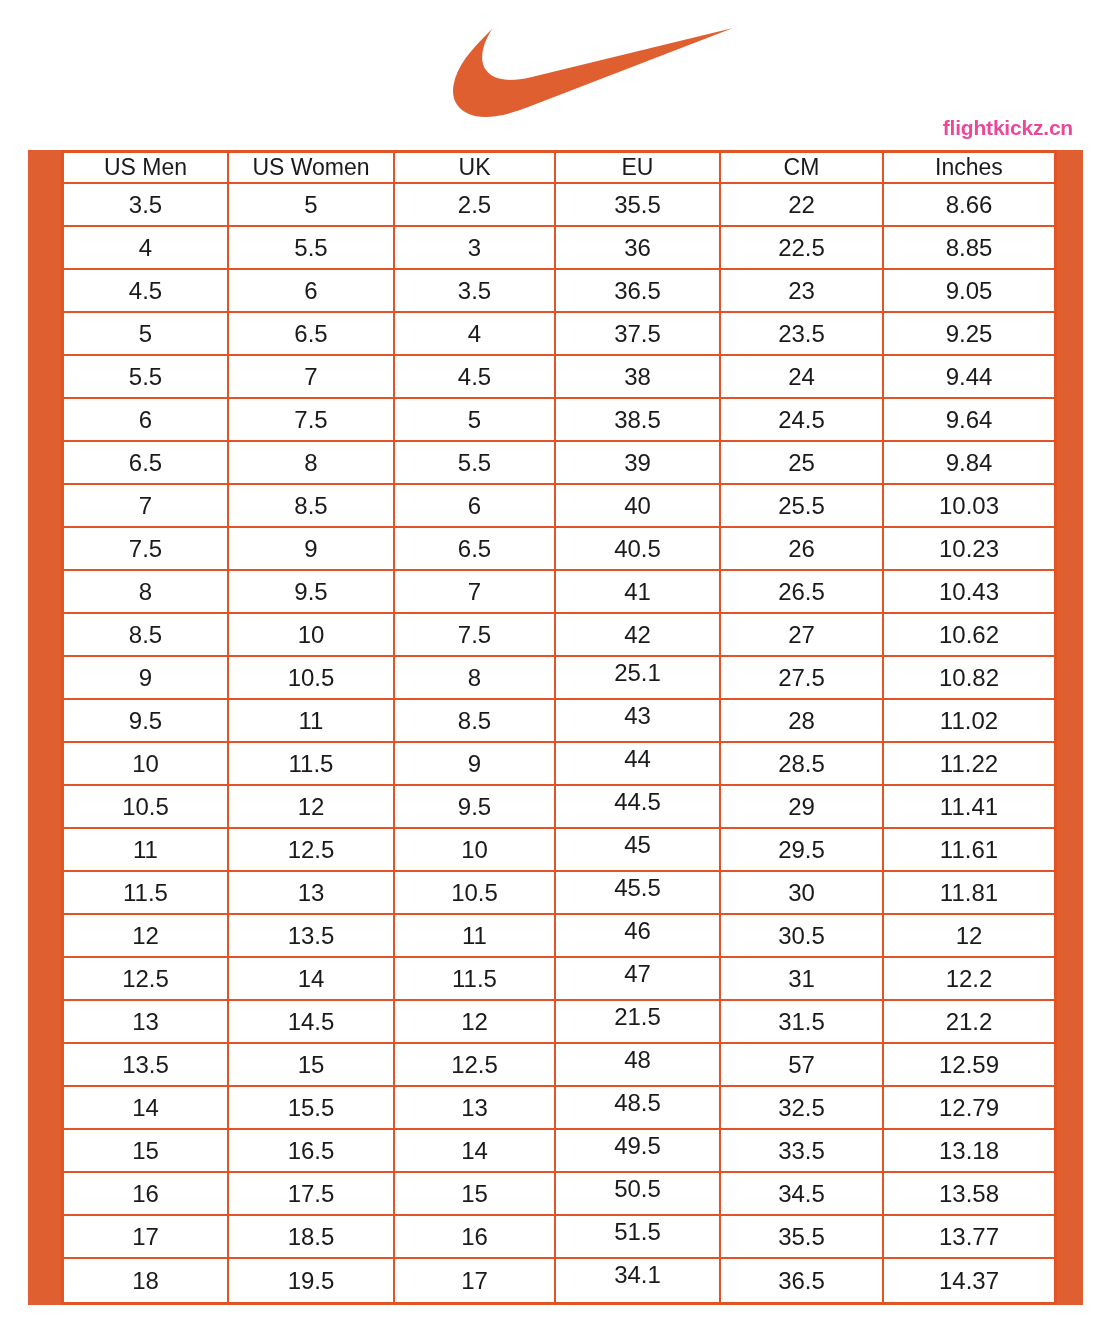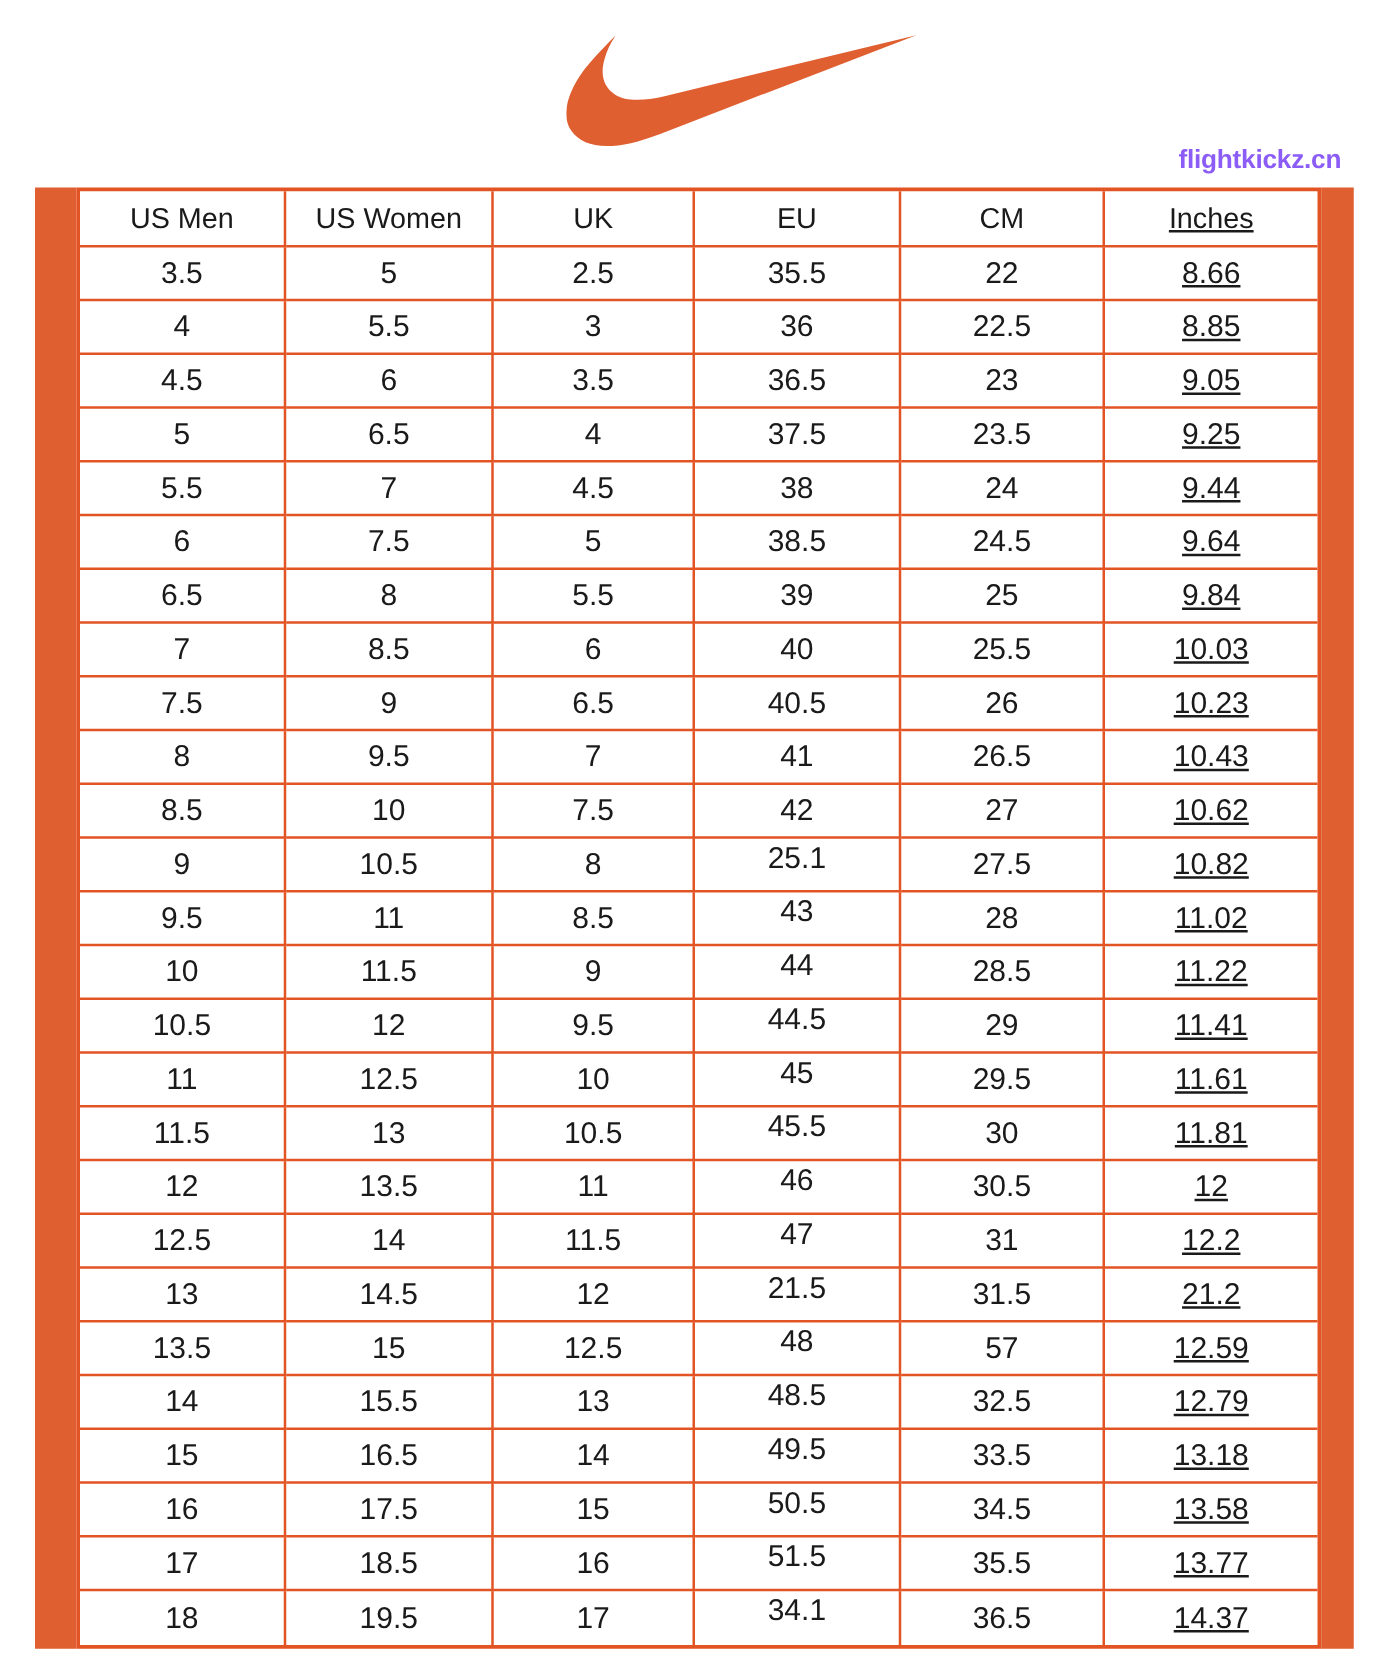--- a/index.html
+++ b/index.html
@@ -25,21 +25,21 @@
   }
   .logo svg { width: 100%; height: 100%; display: block; }
 
   .watermark {
     position: absolute;
     top: 116px;
     right: 27px;
     font-size: 21px;
     font-weight: 600;
     letter-spacing: -0.2px;
-    color: #8b5cf6;
+    color: #ec4899;
     white-space: nowrap;
   }
 
   
   .table-wrap {
     position: absolute;
     top: 150px;
     left: 28px;
     display: flex;
     align-items: stretch;
@@ -61,25 +61,25 @@
     box-sizing: border-box;
     border-right: 2px solid var(--grid, #E35425);
     border-bottom: 2px solid var(--grid, #E35425);
     text-align: center;
     vertical-align: middle;
     padding: 0;
     color: #1a1a1a;
     overflow: hidden;
   }
   .size-table th:last-child,
-  .size-table td:last-child { border-right: none; text-decoration: underline; }
+  .size-table td:last-child { border-right: none; }
   .size-table tr:last-child td { border-bottom: none; margin-left: 37px; }
 
   .size-table thead th {
-    height: 45px;
+    height: 31px;
     font-size: 23px;
     font-weight: normal;
   }
   .size-table tbody td {
     height: 43px;
     font-size: 24px;
     font-weight: normal;
   }
   
   .size-table tbody td.raised {

